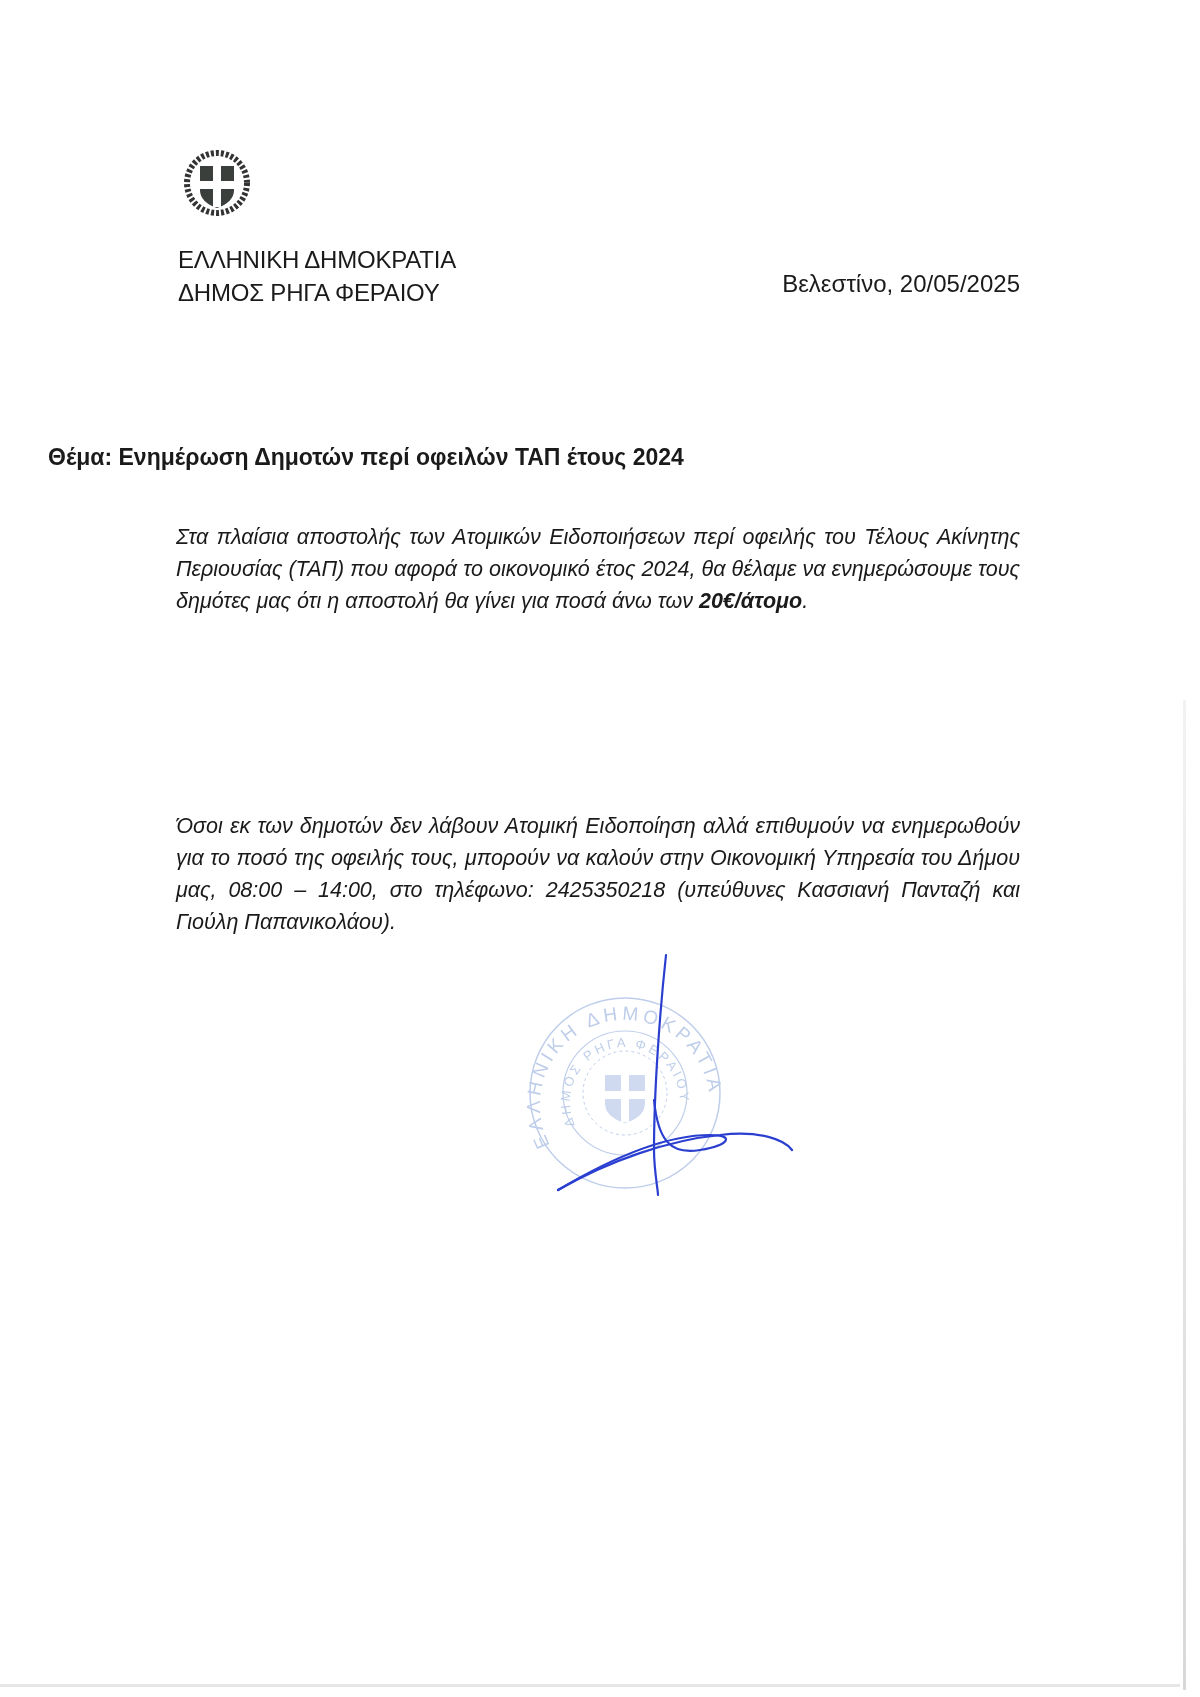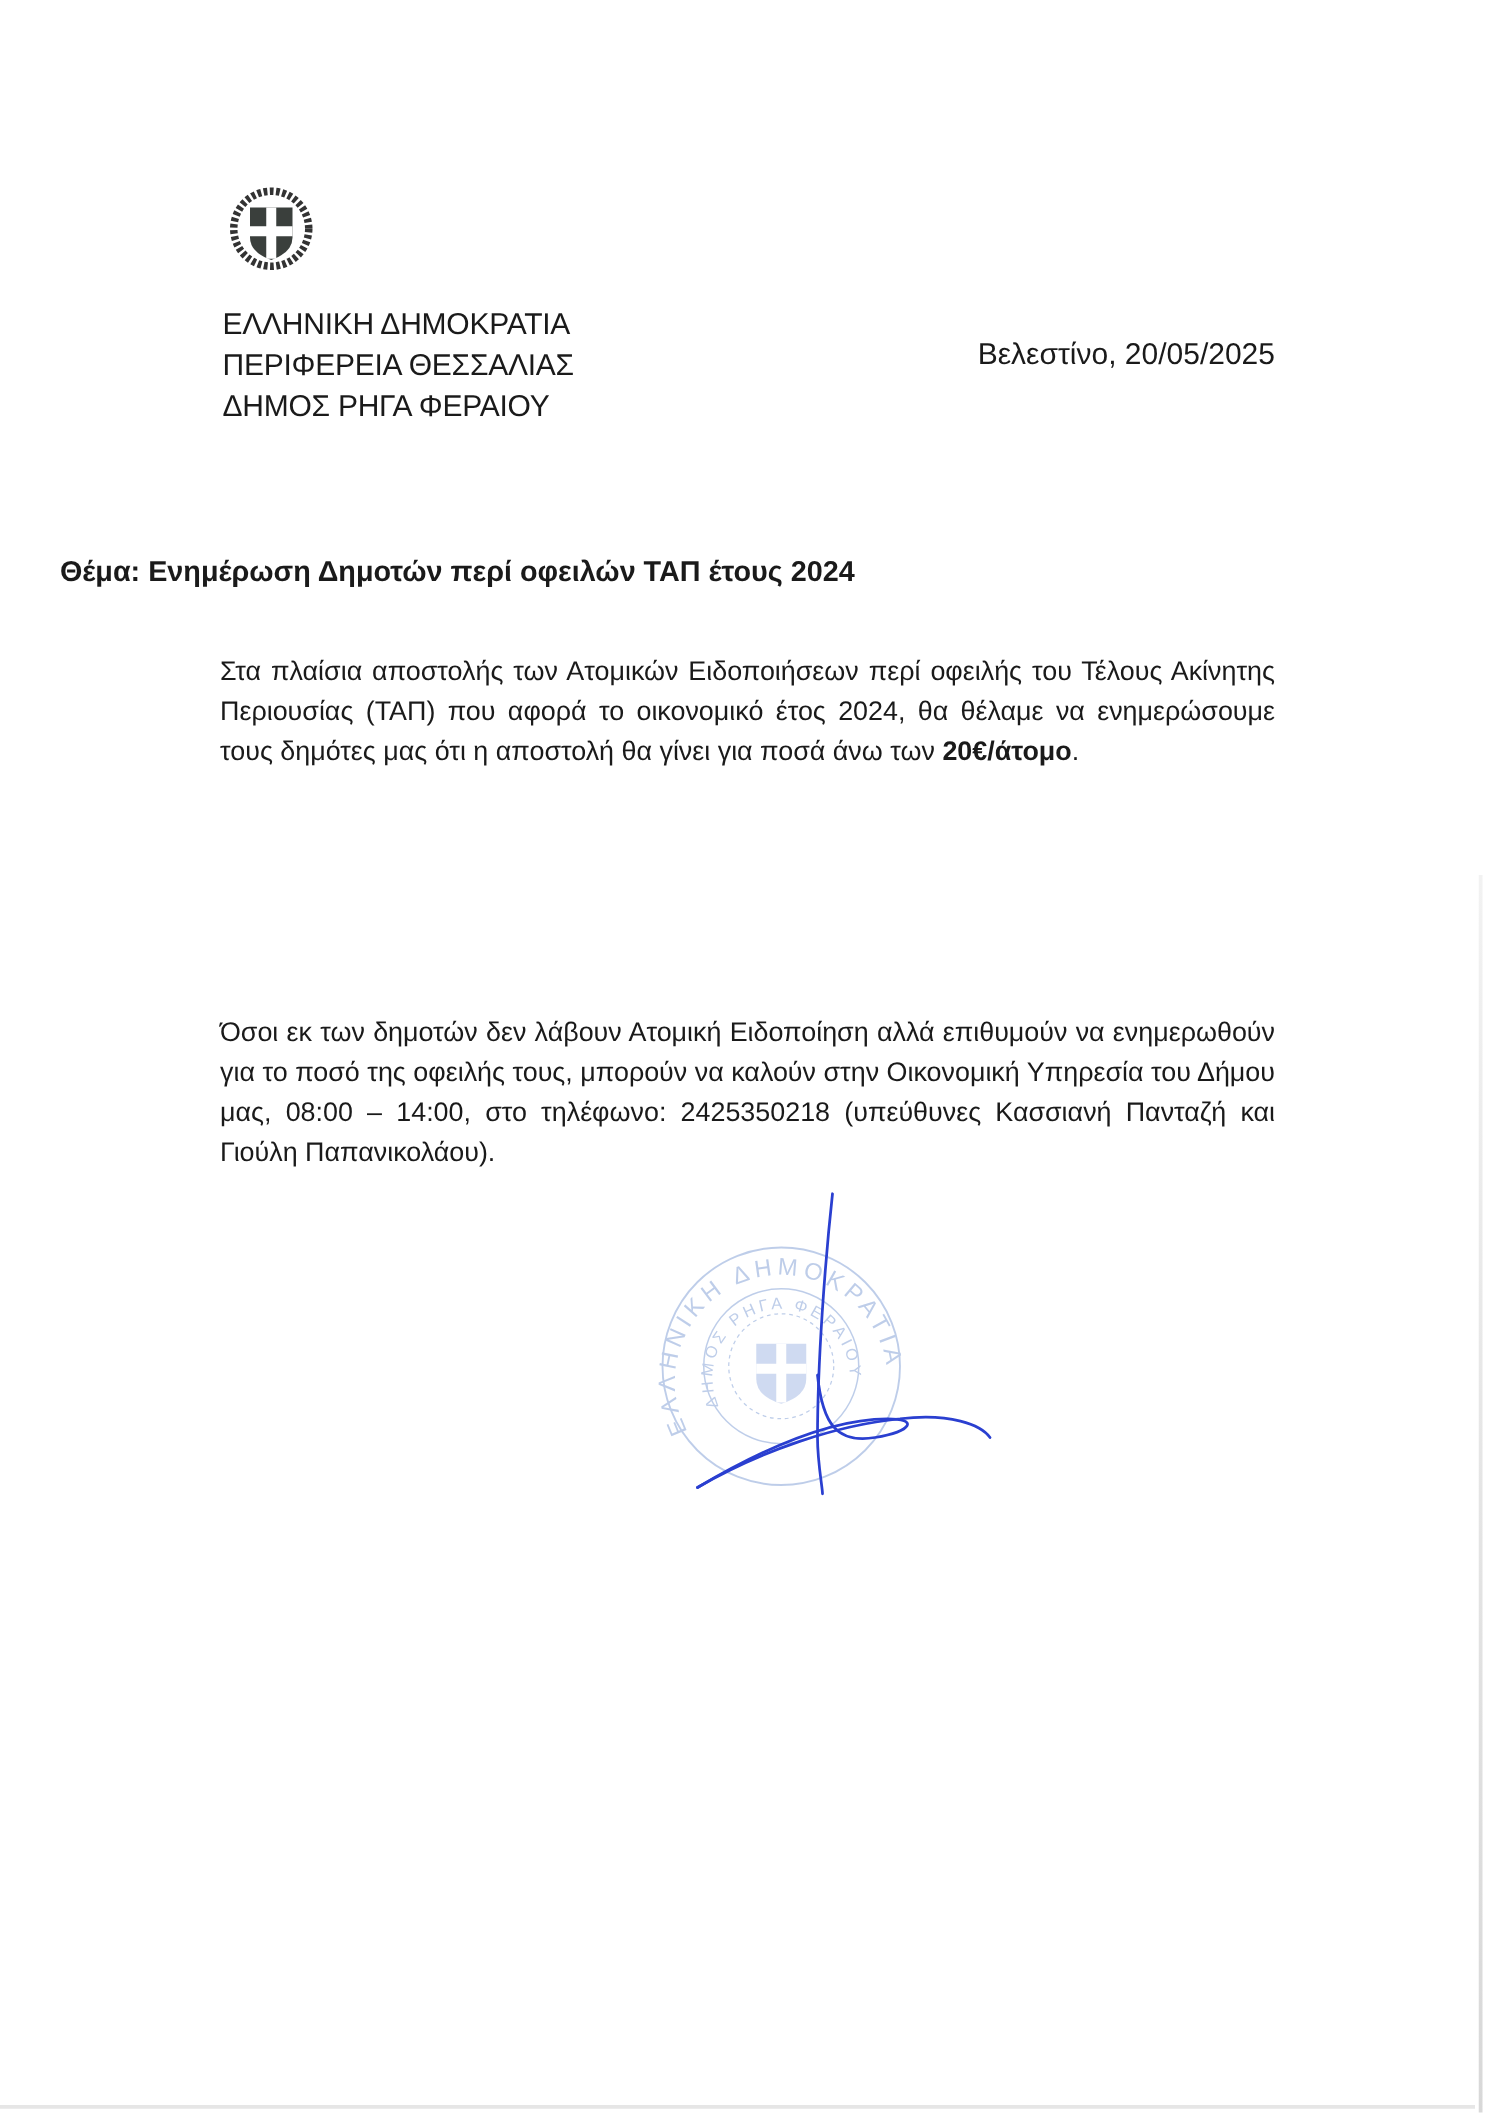--- a/index.html
+++ b/index.html
@@ -7,21 +7,21 @@
       width: 1200px; height: 1697px; position: relative; overflow: hidden;
       background: #ffffff; color: #1a1a1a;
       font-family: "Liberation Sans", sans-serif;
     }
     .page { position: absolute; inset: 0; }
     .emblem { position: absolute; left: 182px; top: 146px; width: 70px; height: 74px; }
     .header-left { position: absolute; left: 178px; top: 243px; font-size: 24px; line-height: 33px; letter-spacing: -0.2px; }
     .header-left div { white-space: nowrap; }
     .date { position: absolute; right: 180px; top: 243px; font-size: 24px; line-height: 33px; white-space: nowrap; margin-top: 24px; }
     .subject { position: absolute; left: 0; width: 1200px; top: 442px; text-align: left; font-weight: bold; font-size: 23px; line-height: 30px; padding-left: 48px; }
-    .body { position: absolute; left: 176px; width: 844px; font-size: 21.5px; line-height: 32px; text-align: justify; }
+    .body { position: absolute; left: 176px; width: 844px; font-size: 21.5px; line-height: 32px; text-align: justify; font-style: italic; }
     .body p { margin: 0; }
     .p1 { top: 521px; }
     .p2 { top: 657px; }
     .p3 { top: 766px; margin-top: 44px; }
     .last-line { text-align-last: left; }
     .body b { font-weight: bold; }
     .sig-block { position: absolute; right: 185px; top: 993px; text-align: right; font-weight: bold; font-size: 22px; line-height: 40px; }
     .sig-block div { white-space: nowrap; }
     .stamp { position: absolute; left: 520px; top: 985px; width: 210px; height: 215px; opacity: 0.55; }
     .signature { position: absolute; left: 540px; top: 950px; width: 300px; height: 260px; }
@@ -35,21 +35,20 @@
 
   <svg class="emblem" viewBox="0 0 70 74">
     <circle cx="35" cy="37" r="30" fill="none" stroke="#333" stroke-width="6" stroke-dasharray="3 2"></circle>
     <path d="M18 20 H52 V44 Q52 56 35 62 Q18 56 18 44 Z" fill="#3a3f3c"></path>
     <rect x="31" y="20" width="8" height="41" fill="#fff"></rect>
     <rect x="18" y="35" width="34" height="8" fill="#fff"></rect>
   </svg>
 
   <div class="header-left">
     <div>ΕΛΛΗΝΙΚΗ ΔΗΜΟΚΡΑΤΙΑ</div>
-    <div>ΠΕΡΙΦΕΡΕΙΑ ΘΕΣΣΑΛΙΑΣ</div>
     <div>ΔΗΜΟΣ ΡΗΓΑ ΦΕΡΑΙΟΥ</div>
   </div>
 
   <div class="date">Βελεστίνο, 20/05/2025</div>
 
   <div class="subject">Θέμα: Ενημέρωση Δημοτών περί οφειλών ΤΑΠ έτους 2024</div>
 
   <div class="body p1">
     <p class="last-line"><span>Στα πλαίσια αποστολής των Ατομικών Ειδοποιήσεων περί οφειλής του Τέλους Ακίνητης Περιουσίας (ΤΑΠ) που αφορά το οικονομικό έτος 2024, θα θέλαμε να ενημερώσουμε τους δημότες μας ότι η αποστολή θα γίνει για ποσά άνω των </span><b>20€/άτομο</b><span>.</span></p>
   </div>

